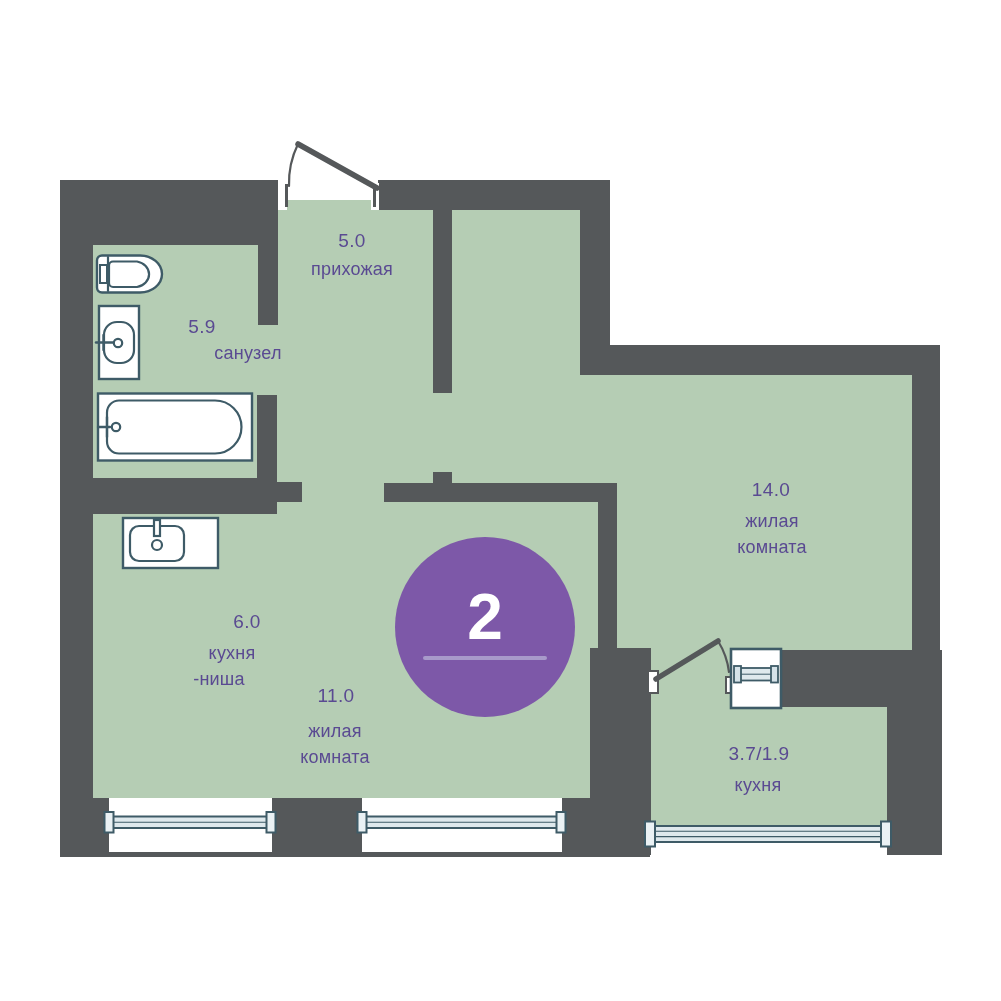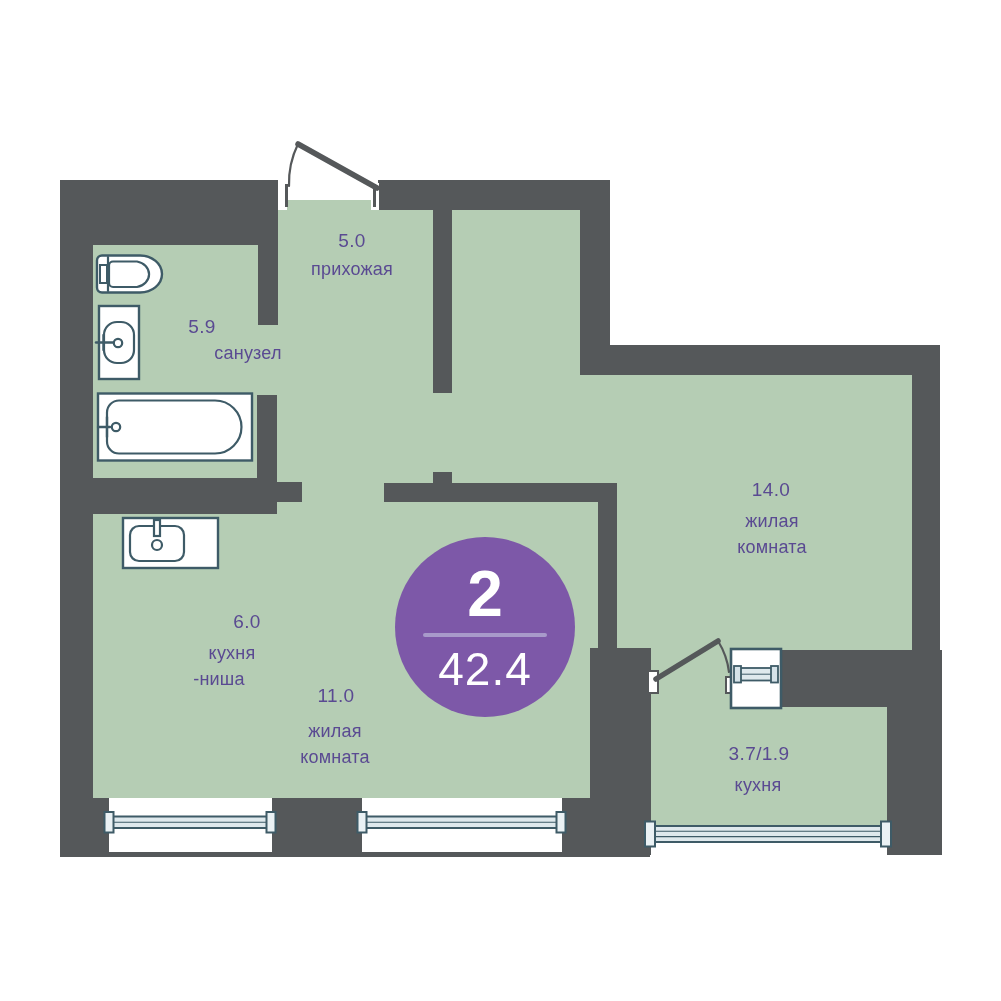--- a/index.html
+++ b/index.html
@@ -152,16 +152,15 @@
   <div class="lbl num" style="left:336px;top:696px;text-align:right;">11.0</div>
   <div class="lbl name" style="left:335px;top:731px;">жилая</div>
   <div class="lbl name" style="left:335px;top:757px;">комната</div>
 
   <div class="lbl num" style="left:759px;top:754px;">3.7/1.9</div>
   <div class="lbl name" style="left:758px;top:785px;">кухня</div>
 
   <div class="badge">
     <div class="n">2</div>
     <div class="sep"></div>
-    <div class="a">42.4</div>
   </div>
 
 </div>
 
 </body></html>

